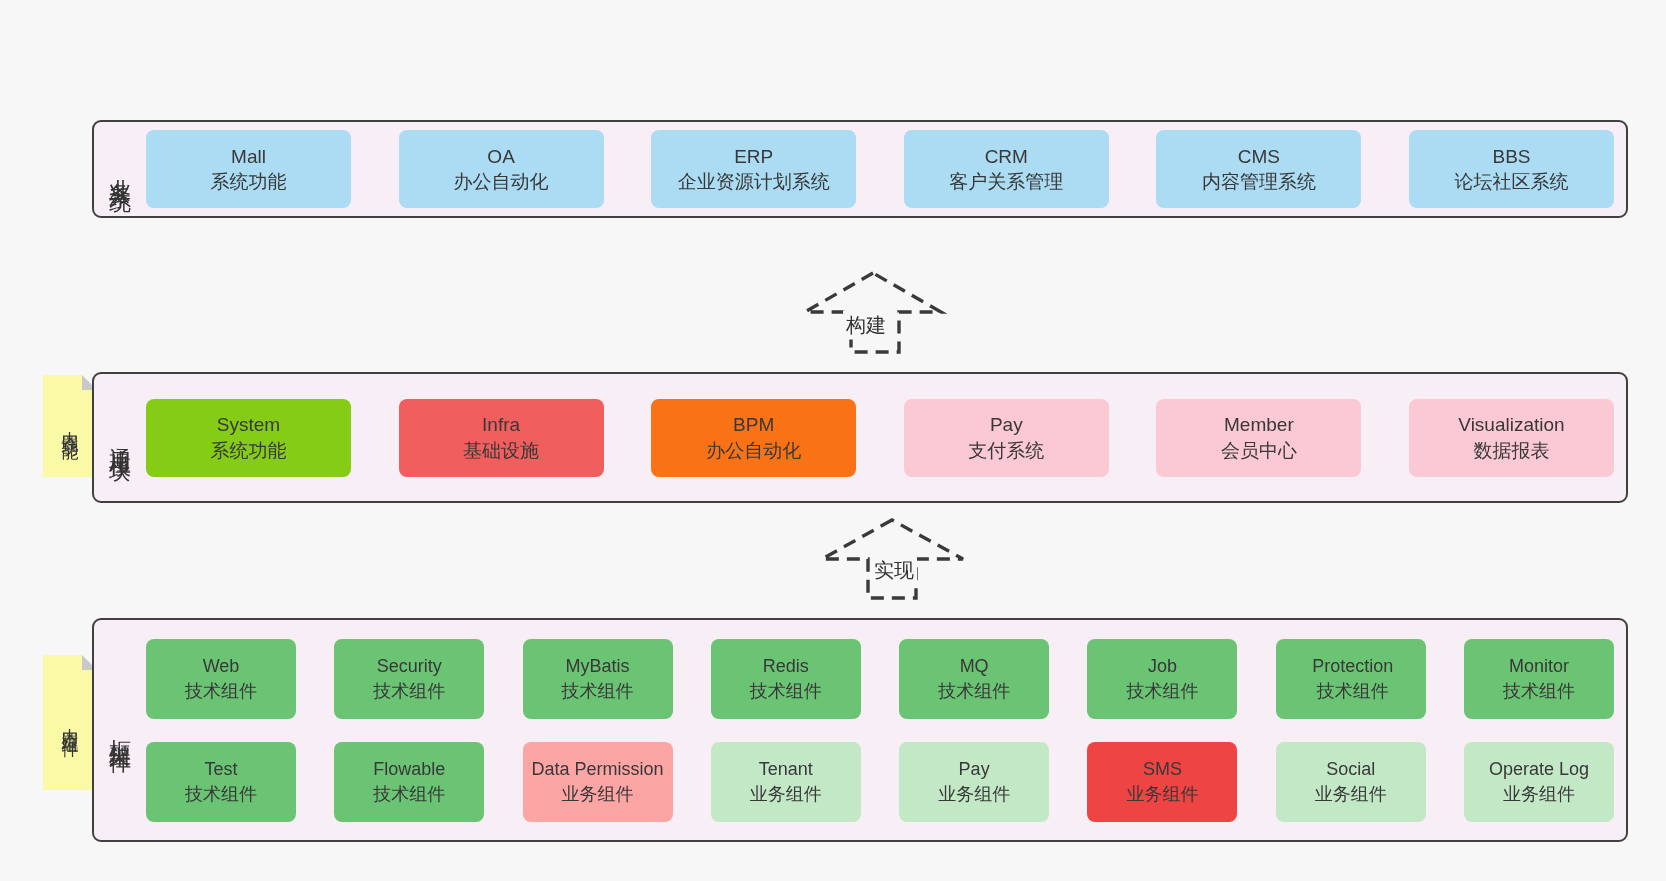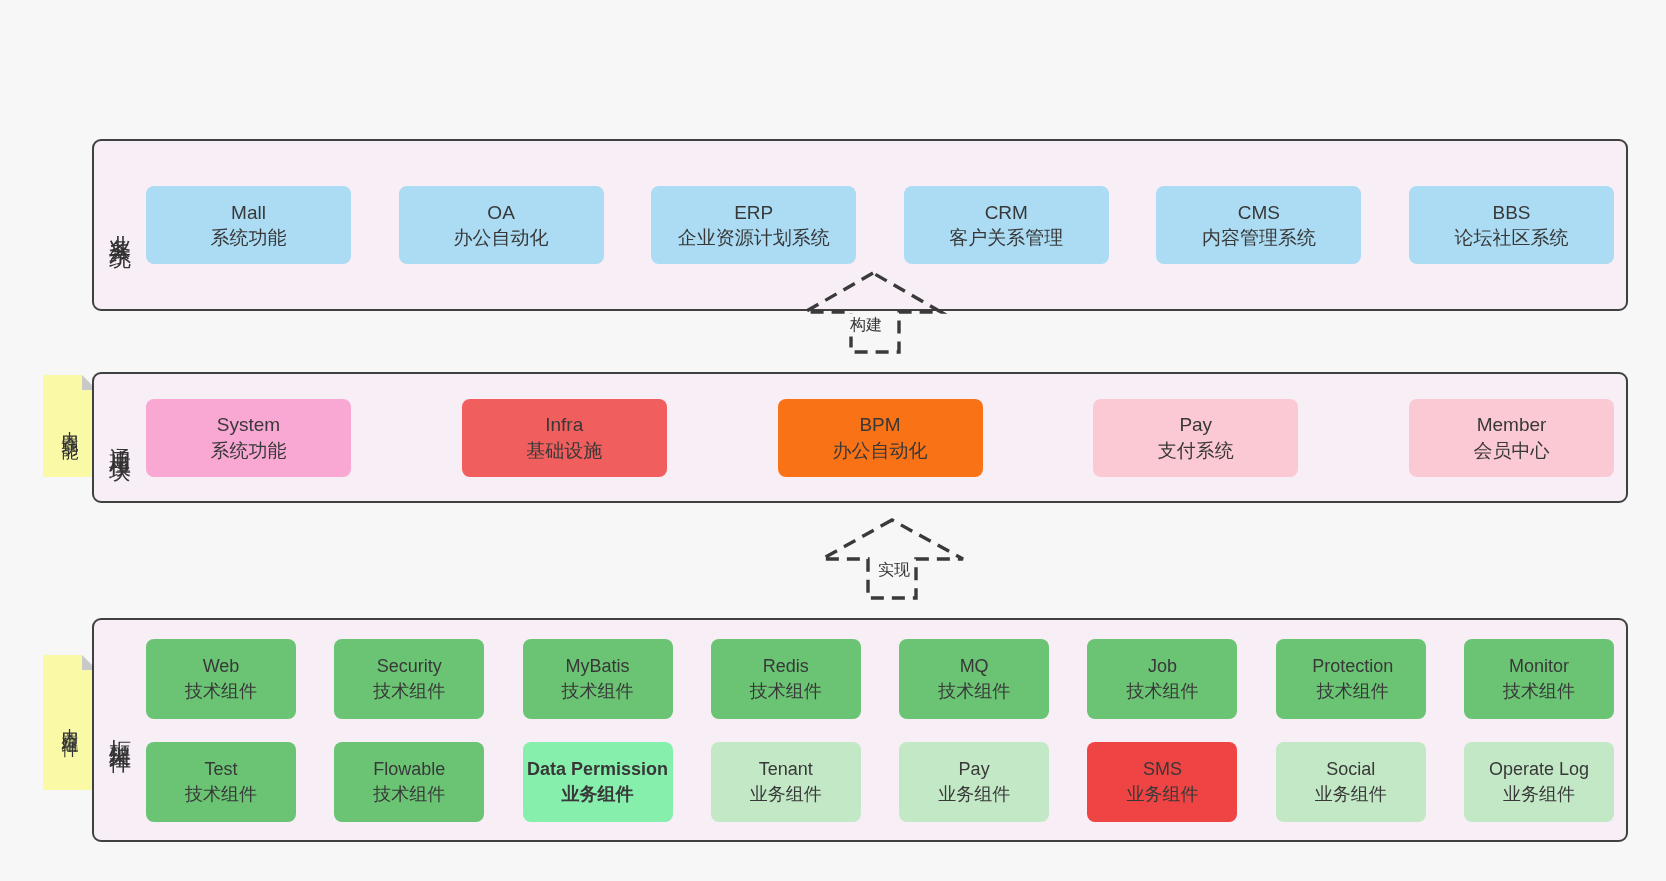--- a/index.html
+++ b/index.html
@@ -7,21 +7,21 @@
     position:relative;width:1666px;height:881px;background:#f7f7f7;
     font-family:"Liberation Sans","DejaVu Sans",sans-serif;color:#383838;
     overflow:hidden;
   }
   
   .band{
     position:absolute;left:92px;width:1536px;box-sizing:border-box;
     background:#f8eef6;border:2px solid #404040;border-radius:9px;
     display:flex;z-index:1;
   }
-  #band1{top:139px;height:172px;}
+  #band1{top:120px;height:98px;}
   #band2{top:372px;height:131px;}
   #band3{top:618px;height:224px;}
   .band-label{width:52px;display:flex;align-items:center;justify-content:center;}
   .vtext{
     writing-mode:vertical-rl;text-orientation:upright;
     font-size:22px;letter-spacing:4px;color:#333;line-height:1;
   }
   .band-content{
     flex:1;display:flex;align-items:center;justify-content:space-between;
     padding-right:12px;
@@ -46,21 +46,21 @@
   .sticky::before{
     content:"";position:absolute;top:0;right:0;width:0;height:0;
     border-bottom:15px solid #c9c9c9;border-right:15px solid #f7f7f7;
   }
   .sticky .vtext{font-size:17px;letter-spacing:4px;}
   
   .overlay{position:absolute;left:0;top:0;z-index:2;pointer-events:none;}
   .dashed{fill:none;stroke:#3a3a3a;stroke-width:3.4;stroke-dasharray:13 8;}
   .arrow-label{
     position:absolute;z-index:3;transform:translate(-50%,-50%);
-    background:#f7f7f7;padding:1px 3px;font-size:16px;color:#333;white-space:nowrap;
+    background:#f7f7f7;padding:1px 3px;font-size:20px;color:#333;white-space:nowrap;
   }
 </style>
 </head>
 <body>
 
 <div class="canvas">
 
   <div class="sticky" id="sticky1">
     <span class="vtext">内置功能</span>
   </div>
@@ -98,40 +98,44 @@
           <div>论坛社区系统</div>
         </div>
       </div>
   </div>
 
   <div class="band" id="band2">
     <div class="band-label">
       <span class="vtext">通用模块</span>
     </div>
     <div class="band-content">
-        <div class="mbox" style="background: #f9a8d4;">
+        <div class="mbox" style="background: #84cc16;">
           <div>System</div>
           <div>系统功能</div>
         </div>
         <div class="mbox" style="background: rgb(241, 94, 94);">
           <div>Infra</div>
           <div>基础设施</div>
         </div>
         <div class="mbox" style="background: #f97316;">
           <div>BPM</div>
           <div>办公自动化</div>
         </div>
         <div class="mbox" style="background: rgb(251, 201, 211);">
           <div>Pay</div>
           <div>支付系统</div>
         </div>
         <div class="mbox" style="background: rgb(251, 201, 211);">
           <div>Member</div>
           <div>会员中心</div>
         </div>
+        <div class="mbox" style="background: rgb(251, 201, 211);">
+          <div>Visualization</div>
+          <div>数据报表</div>
+        </div>
       </div>
   </div>
 
   <div class="band" id="band3">
     <div class="band-label">
       <span class="vtext">框架组件</span>
     </div>
     <div class="band-content two-rows">
       <div class="row">
           <div class="mbox" style="background: rgb(106, 196, 115);">
@@ -169,21 +173,21 @@
         </div>
       <div class="row">
           <div class="mbox" style="background: rgb(106, 196, 115);">
             <div>Test</div>
             <div>技术组件</div>
           </div>
           <div class="mbox" style="background: rgb(106, 196, 115);">
             <div>Flowable</div>
             <div>技术组件</div>
           </div>
-          <div class="mbox" style="background: #86efac; font-weight: bold;">
+          <div class="mbox" style="background: #fca5a5;">
             <div>Data Permission</div>
             <div>业务组件</div>
           </div>
           <div class="mbox" style="background: rgb(195, 232, 198);">
             <div>Tenant</div>
             <div>业务组件</div>
           </div>
           <div class="mbox" style="background: rgb(195, 232, 198);">
             <div>Pay</div>
             <div>业务组件</div>

